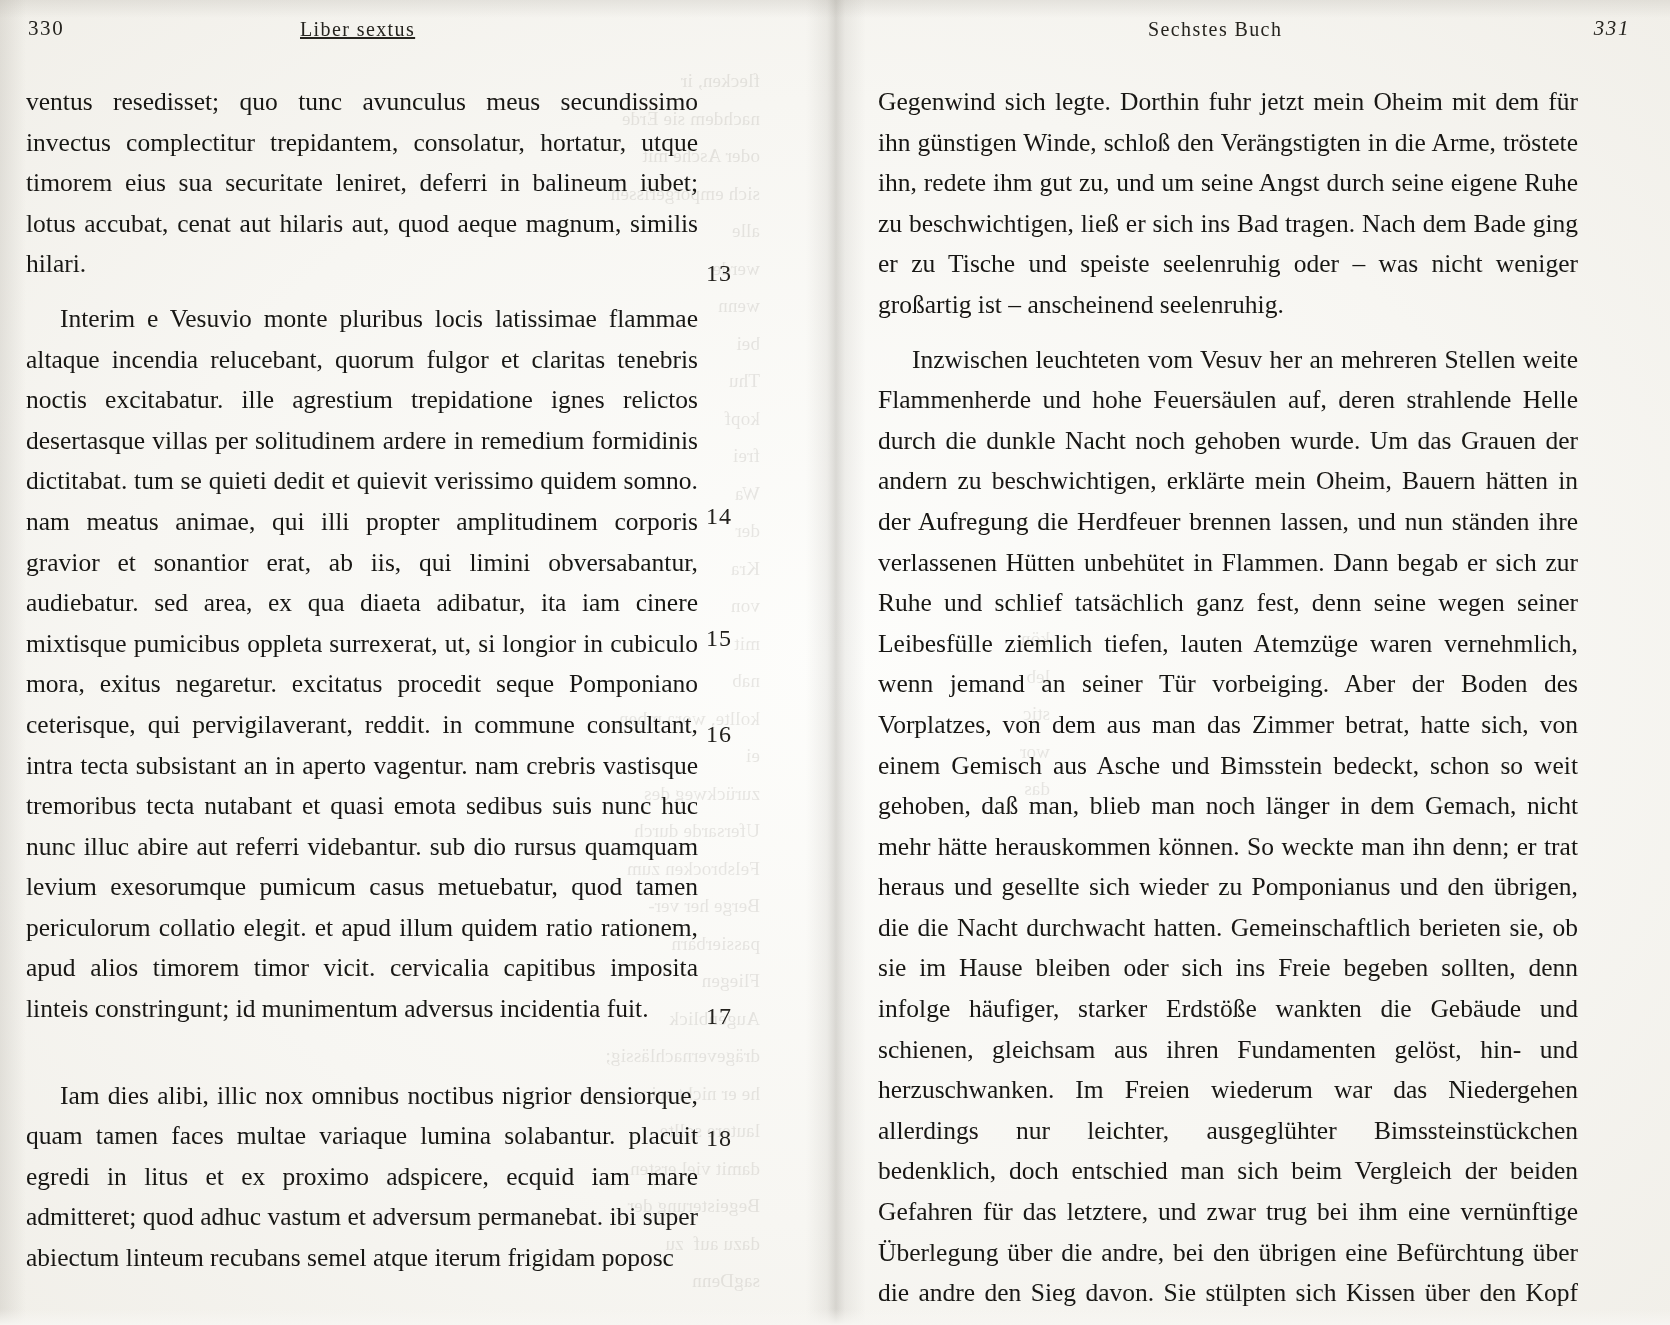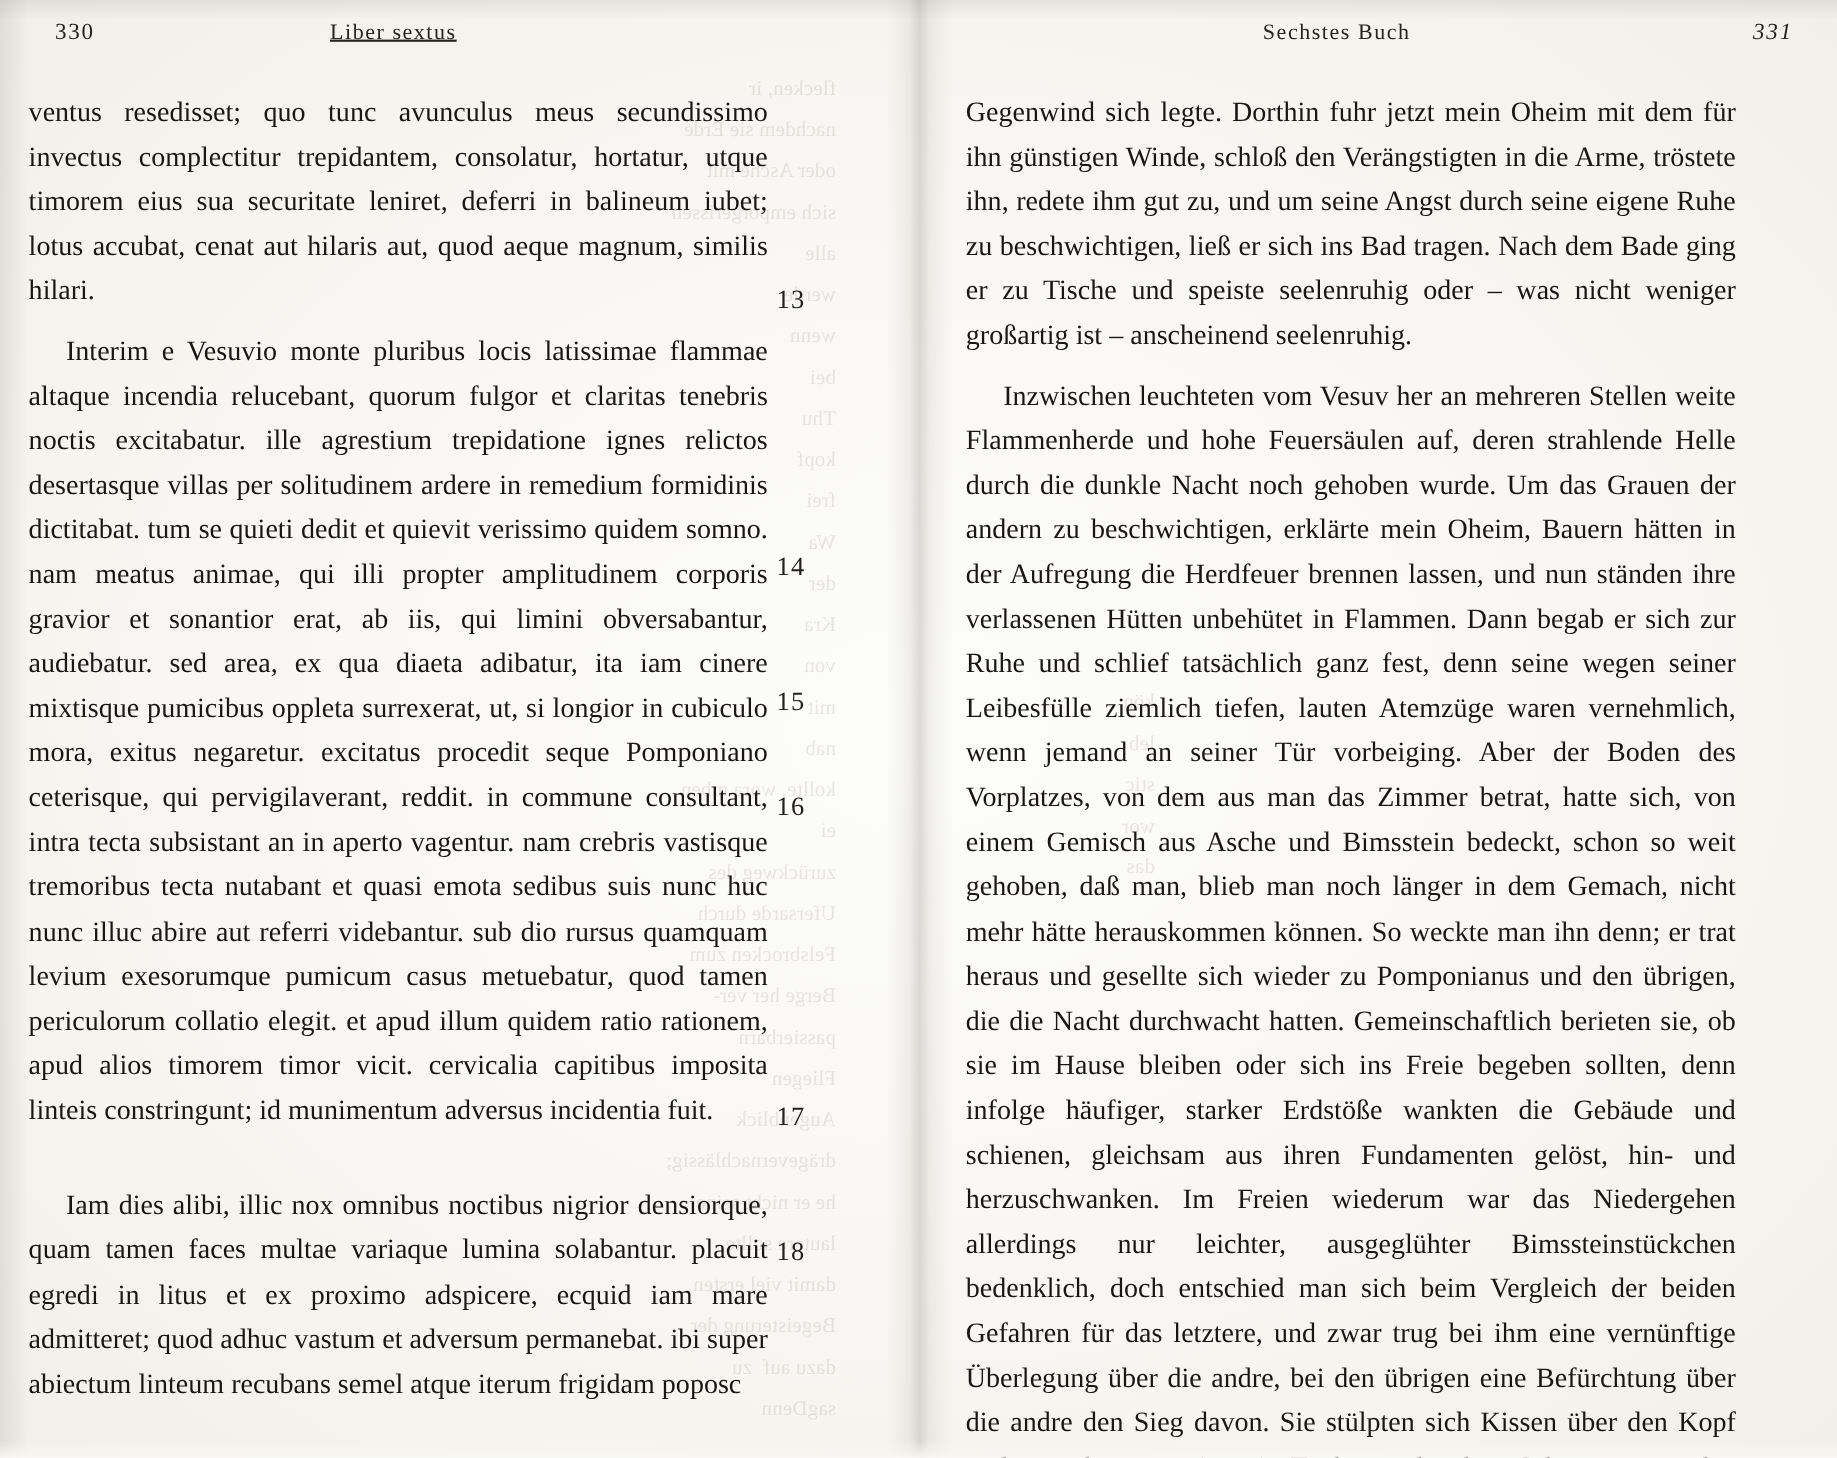--- a/index.html
+++ b/index.html
@@ -76,21 +76,21 @@
   .leaf.verso { left: 0; width: 810px; }
   .leaf.recto { left: 860px; width: 810px; }
 
   .folio {
     position: absolute;
     top: 16px;
     font-size: 21px;
     letter-spacing: 1.6px;
     color: #26241f;
   }
-  .verso .folio { left: 28px; margin-left: 22px; }
+  .verso .folio { left: 28px; }
   .recto .folio { right: 40px; font-style: italic; }
 
   .head-title {
     position: absolute;
     top: 18px;
     font-size: 20px;
     letter-spacing: 1.4px;
     color: #26241f;
   }
   .verso .head-title { left: 300px; text-decoration: underline; }

